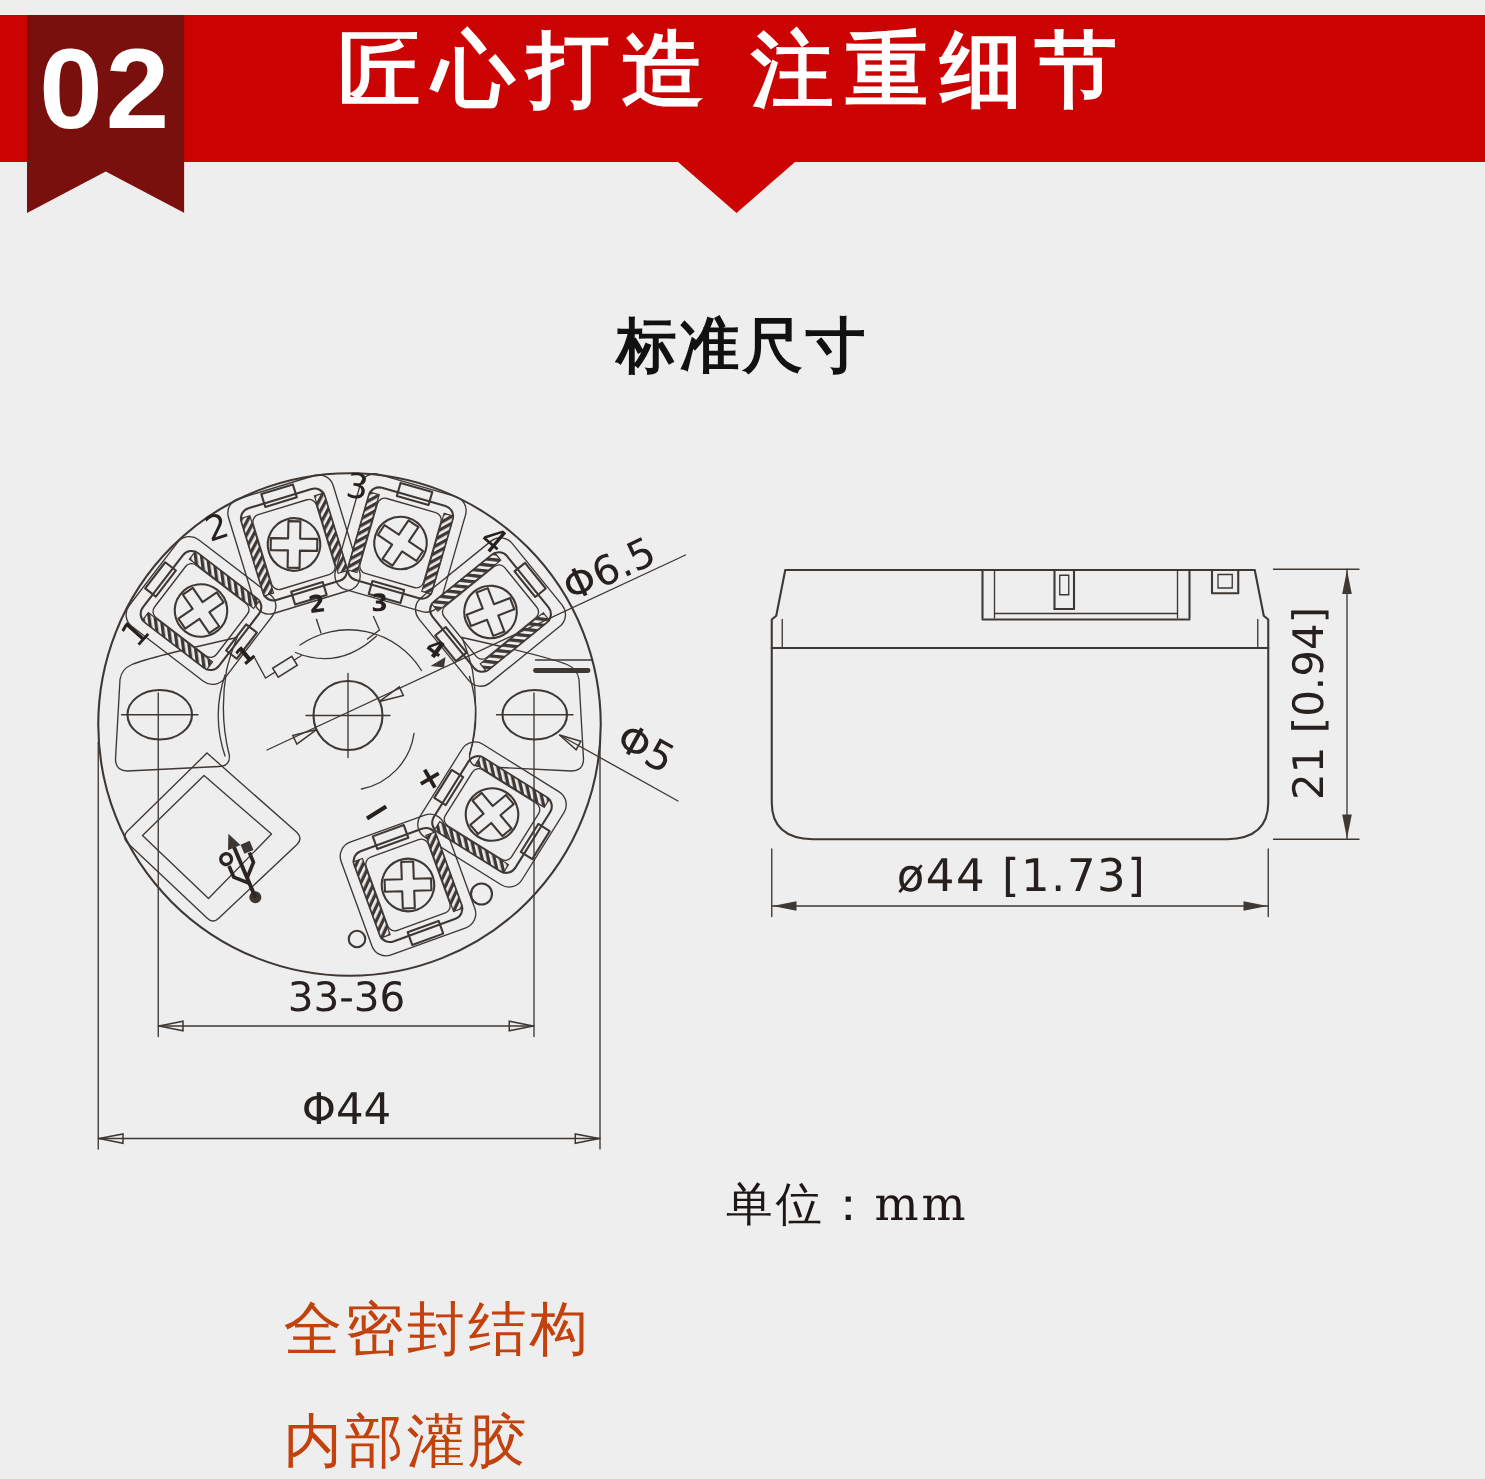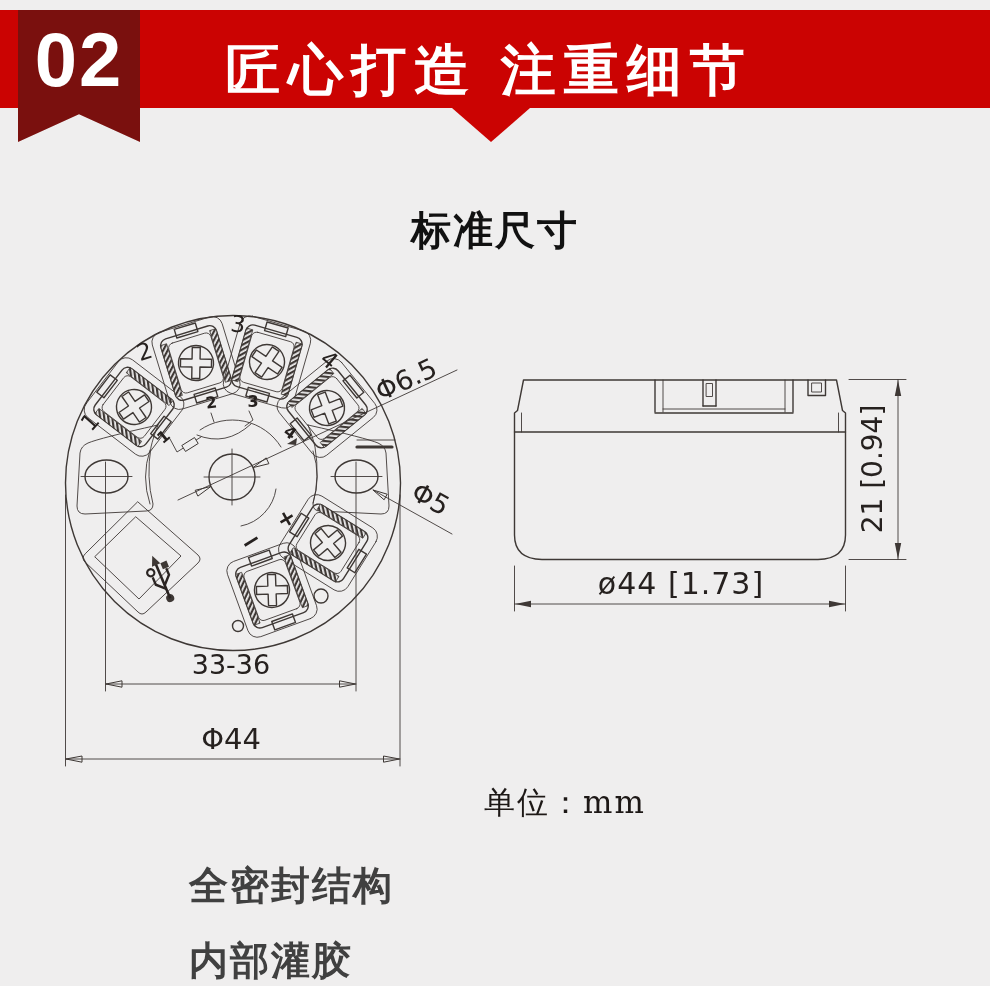--- a/index.html
+++ b/index.html
@@ -1,33 +1,33 @@
 <!DOCTYPE html>
 <html><head>
 <meta charset="utf-8">
 <style>
   html,body{margin:0;padding:0;}
   body{width:990px;height:986px;position:relative;background:#efeeee;overflow:hidden;
        font-family:"Liberation Sans", sans-serif;}
   .banner{position:absolute;left:0;top:10px;width:990px;height:98px;background:#cb0302;
-          display:flex;align-items:flex-end;justify-content:center;}
+          display:flex;align-items:flex-start;justify-content:center;}
   .banner-title{color:#fff;font-size:55px;font-weight:900;letter-spacing:8px;
                 transform:translateX(-6px);white-space:nowrap;}
   .banner-triangle{position:absolute;left:452px;top:108px;width:0;height:0;
           border-left:39px solid transparent;border-right:39px solid transparent;
           border-top:34px solid #cb0302;}
-  .ribbon{position:absolute;left:18px;top:10px;width:122px;height:132px;background:#7a100e;
+  .ribbon{position:absolute;left:18px;top:10px;width:105px;height:132px;background:#7a100e;
           clip-path:polygon(0 0,100% 0,100% 100%,50% 79%,0 100%);
           display:flex;justify-content:center;align-items:flex-start;}
   .ribbon-num{color:#fff;font-size:76px;font-weight:bold;line-height:100px;letter-spacing:2px;}
   .section-title{position:absolute;left:0;top:203px;width:990px;text-align:center;
           font-size:40px;color:#111;font-weight:700;letter-spacing:2px;}
   .unit-note{position:absolute;left:484px;top:782px;font-size:31px;color:#1d1816;
           font-family:"DejaVu Serif","Liberation Serif",serif;letter-spacing:2px;}
-  .feat{position:absolute;left:189px;font-size:39px;color:#404040;font-weight:700;letter-spacing:2px;}
+  .feat{position:absolute;left:189px;font-size:39px;color:#c2410c;font-weight:400;letter-spacing:2px;}
   .feat.l1{top:859px;} .feat.l2{top:924px;margin-top:10px;}
   svg{position:absolute;left:0;top:0;}
   svg *{vector-effect:non-scaling-stroke;}
   .ln{stroke:#3e3835;fill:none;stroke-width:1.4;stroke-linecap:round;stroke-linejoin:round;}
   .thin{stroke:#3e3835;fill:none;stroke-width:0.9;stroke-linecap:round;}
   .thk{stroke:#3e3835;fill:none;stroke-width:3.2;stroke-linecap:round;}
   .fil{fill:#3e3835;stroke:none;}
   .oar{stroke:#3e3835;fill:none;stroke-width:1;stroke-linejoin:miter;}
   .cad{font-family:"DejaVu Sans","Liberation Sans",sans-serif;fill:#26211f;stroke:none;}
 </style>

